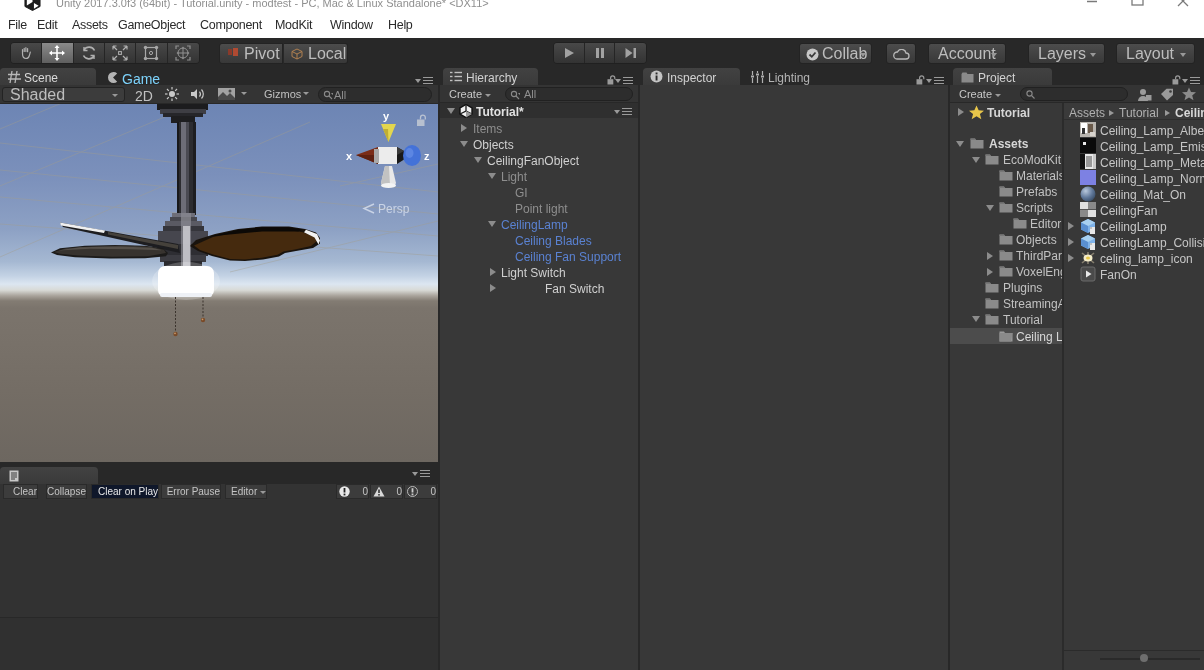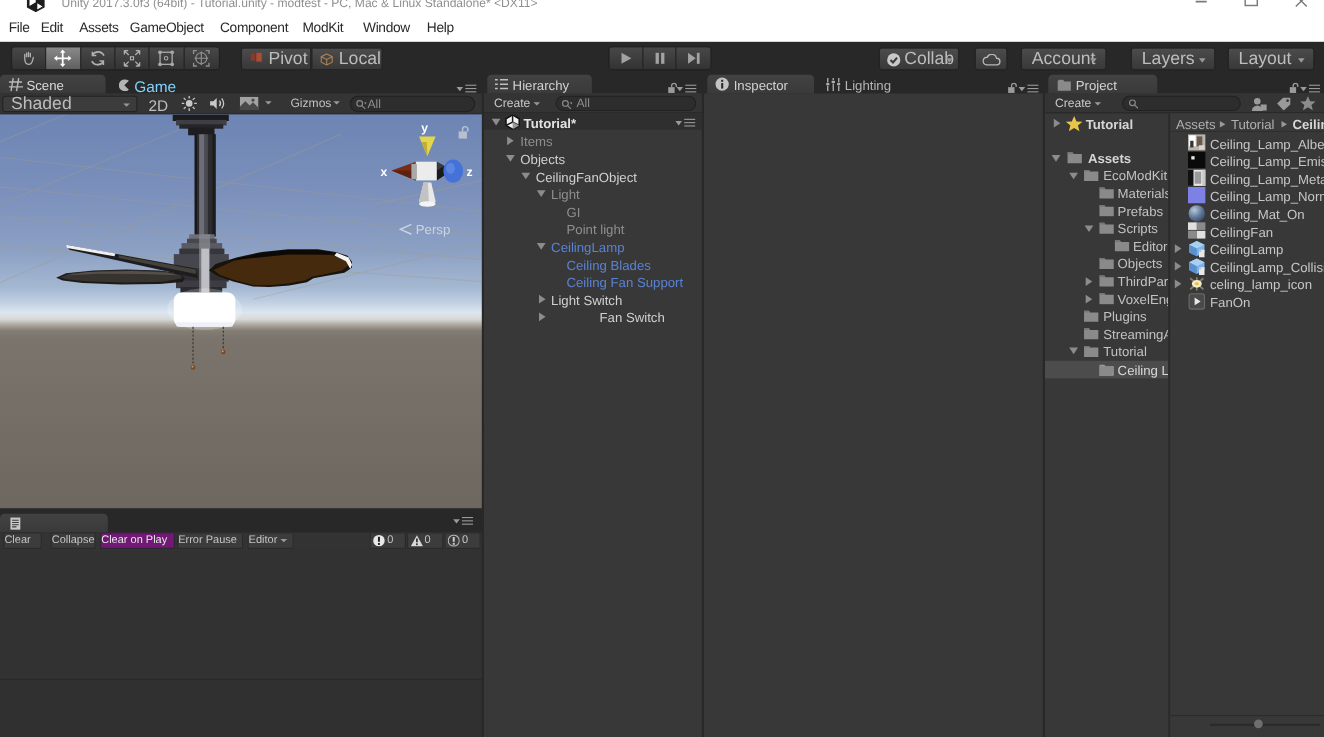--- a/index.html
+++ b/index.html
@@ -37,21 +37,21 @@
 .ar.r { border-top:4px solid transparent; border-bottom:4px solid transparent; border-left:6px solid #8c8c8c; }
 .ar.d { border-left:4px solid transparent; border-right:4px solid transparent; border-top:6px solid #8c8c8c; }
 
 .row { position:absolute; font-size:12px; white-space:nowrap; }
 
 
 #sceneview { position:absolute; left:0; top:104px; width:438px; height:358px; overflow:hidden;
   background:linear-gradient(180deg, #6d85b4 0%, #7b90bb 20%, #8da1c4 35%, #a5b8d2 44%, #c3d2e4 48%, #dce6f1 50.3%, #d8dad6 52%, #a8a29a 53.6%, #837c73 55%, #7b746c 57%, #746d65 80%, #6d6760 100%); }
 
 
-.cbtn { position:absolute; top:484px; height:15px; background:#3c3c3c; border:1px solid #2a2a2a; color:#c4c4c4; font-size:10px; line-height:13px; text-align:left; }
+.cbtn { position:absolute; top:484px; height:15px; background:#3c3c3c; border:1px solid #2a2a2a; color:#c4c4c4; font-size:10px; line-height:13px; text-align:right; }
 
 </style>
 </head>
 <body>
 
 <div id="titlebar"></div>
 <svg class="abs" style="left:23px; top:-6px;" width="19" height="17" viewBox="0 0 20 18">
   <path d="M10 0.5 L18 4.8 L18 13.2 L10 17.5 L2 13.2 L2 4.8 Z" fill="#1c1c1c"></path>
   <path d="M10 2.5 L10 8.6 L4 12.2 L4 6 Z" fill="#ffffff"></path>
   <path d="M11.5 9.5 L16.5 12.5 L11.5 15.5 Z" fill="#ffffff"></path>
@@ -317,21 +317,21 @@
 <div class="txt" style="left:24px; top:481px; font-size:18px; color:#d2d2d2;margin-left:38px;">Console</div>
 <div class="menuicon" style="left:416px; top:470px;">
     <span class="tri"></span>
     <span class="bar" style="top:0;"></span>
     <span class="bar" style="top:3px;"></span>
     <span class="bar" style="top:6px;"></span>
   </div>
 <div class="paneltool" style="left:0; top:484px; width:438px; height:16px; border-bottom:none; background:#333333;"></div>
 <div class="cbtn" style="left:3px; width:35px;">Clear</div>
 <div class="cbtn" style="left:46px; width:41px;">Collapse</div>
-<div class="cbtn" style="left:91px; width:68px; background:#701a75; color:#e8e8e8;">Clear on Play</div>
+<div class="cbtn" style="left:91px; width:68px; background:#0f172a; color:#e8e8e8;">Clear on Play</div>
 <div class="cbtn" style="left:161px; width:60px;">Error Pause</div>
 <div class="cbtn" style="left:225px; width:42px;">Editor <span class="ddarrow" style="border-left-width:3px; border-right-width:3px; border-top-width:3.5px;"></span></div>
 <div class="cbtn" style="left:336px; width:33px;"><svg style="position:absolute;left:2px;top:1px;" width="11" height="11" viewBox="0 0 11 11">
       <circle cx="5.5" cy="5.5" r="5.2" fill="#e8e8e8"></circle>
       <rect x="4.6" y="2" width="1.8" height="4.5" fill="#222"></rect>
       <rect x="4.6" y="7.6" width="1.8" height="1.8" fill="#222"></rect>
     </svg><span style="margin-left:15px;">0</span></div>
 <div class="cbtn" style="left:370px; width:33px;"><svg style="position:absolute;left:2px;top:1px;" width="12" height="11" viewBox="0 0 12 11">
       <path d="M6 0.5 L11.5 10.5 L0.5 10.5 Z" fill="#d8d8d8"></path>
       <rect x="5.2" y="3.5" width="1.6" height="3.5" fill="#333"></rect>

